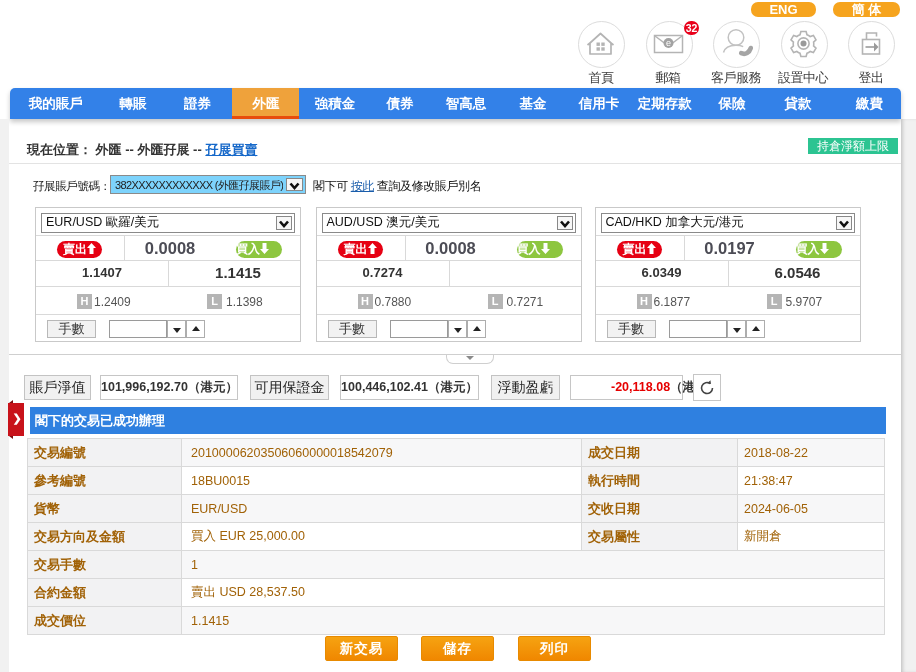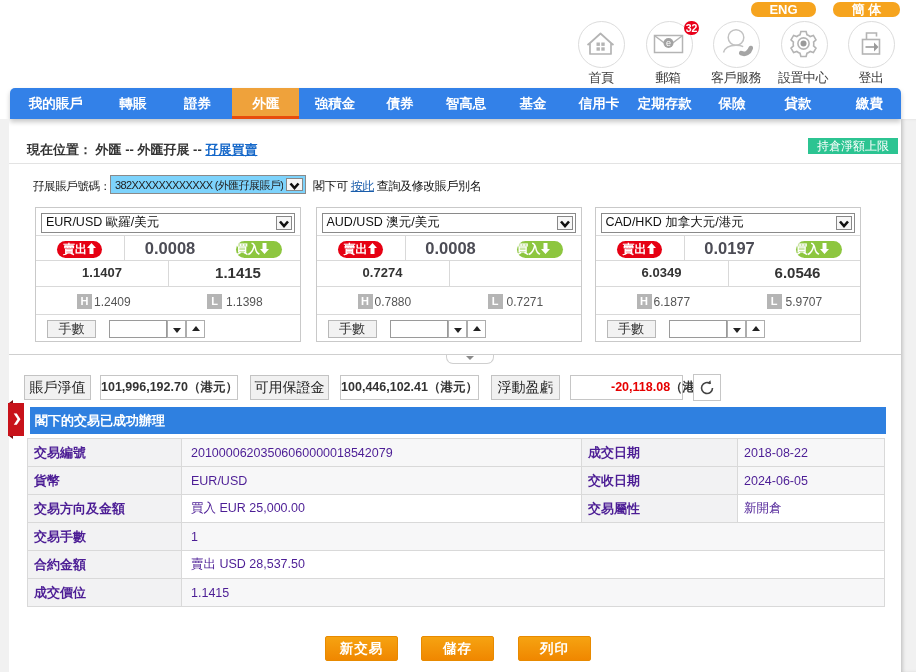--- a/index.html
+++ b/index.html
@@ -55,21 +55,21 @@
 
 .gbtn{position:absolute;top:375px;height:25px;background:#f1f1f1;border:1px solid #c3c3c3;box-sizing:border-box;font-size:14px;color:#222;text-align:center;line-height:23px;}
 .vbox{position:absolute;top:375px;height:25px;background:#fff;border:1px solid #c6c6c6;box-sizing:border-box;font-size:12.5px;font-weight:bold;color:#333;text-align:center;line-height:23px;white-space:nowrap;}
 
 #ribbon{position:absolute;left:8px;top:403px;width:16px;height:33px;background:#c8121a;}
 #ribbon:before{content:"";position:absolute;left:1px;top:-3px;width:0;height:0;border-right:4px solid #7d0c10;border-top:3px solid transparent;}
 #ribbon:after{content:"";position:absolute;left:1px;bottom:-3px;width:0;height:0;border-right:4px solid #7d0c10;border-bottom:3px solid transparent;}
 #ribbon .ch{position:absolute;left:4.5px;top:9px;color:#fff;font-size:11px;font-weight:bold;}
 #banner{position:absolute;left:30px;top:407px;width:856px;height:27px;background:#2f80e0;color:#fff;font-size:13px;font-weight:bold;line-height:27px;}
 
-#tbl{position:absolute;left:27px;top:438px;width:858px;border-collapse:collapse;table-layout:fixed;font-size:12.5px;color:#4c1d95;}
+#tbl{position:absolute;left:27px;top:438px;width:858px;border-collapse:collapse;table-layout:fixed;font-size:12.5px;color:#a16207;}
 #tbl td{border:1px solid #d9d9d9;height:27px;padding:0 0 0 6px;}
 #tbl td.lb{background:#f2f2f3;font-weight:bold;width:147px;font-size:13px;}
 #tbl td.v1{width:390px;padding-left:9px;}
 #tbl td.lb2{width:149px;}
 #tbl tr.odd td.vv{background:#f7f7f8;}
 
 .obtn{position:absolute;top:636px;width:73px;height:25px;background:linear-gradient(#f6a311,#f08700);border:1px solid #e88a00;border-radius:2px;box-sizing:border-box;color:#fff;font-size:13.5px;font-weight:bold;text-align:center;line-height:23px;letter-spacing:1px;}
 </style></head>
 <body>
 <div id="root">
@@ -286,20 +286,26 @@
 
   
   <table id="tbl" cellspacing="0">
     <tbody>
         <tr class="odd">
           <td class="lb">交易編號</td>
           <td class="v1 vv">20100006203506060000018542079</td>
           <td class="lb lb2">成交日期</td>
           <td class="vv">2018-08-22</td>
         </tr>
+    <tr>
+          <td class="lb">參考編號</td>
+          <td class="v1">18BU0015</td>
+          <td class="lb lb2">執行時間</td>
+          <td>21:38:47</td>
+        </tr>
     <tr class="odd">
           <td class="lb">貨幣</td>
           <td class="v1 vv">EUR/USD</td>
           <td class="lb lb2">交收日期</td>
           <td class="vv">2024-06-05</td>
         </tr>
     <tr>
           <td class="lb">交易方向及金額</td>
           <td class="v1">買入 EUR 25,000.00</td>
           <td class="lb lb2">交易屬性</td>

